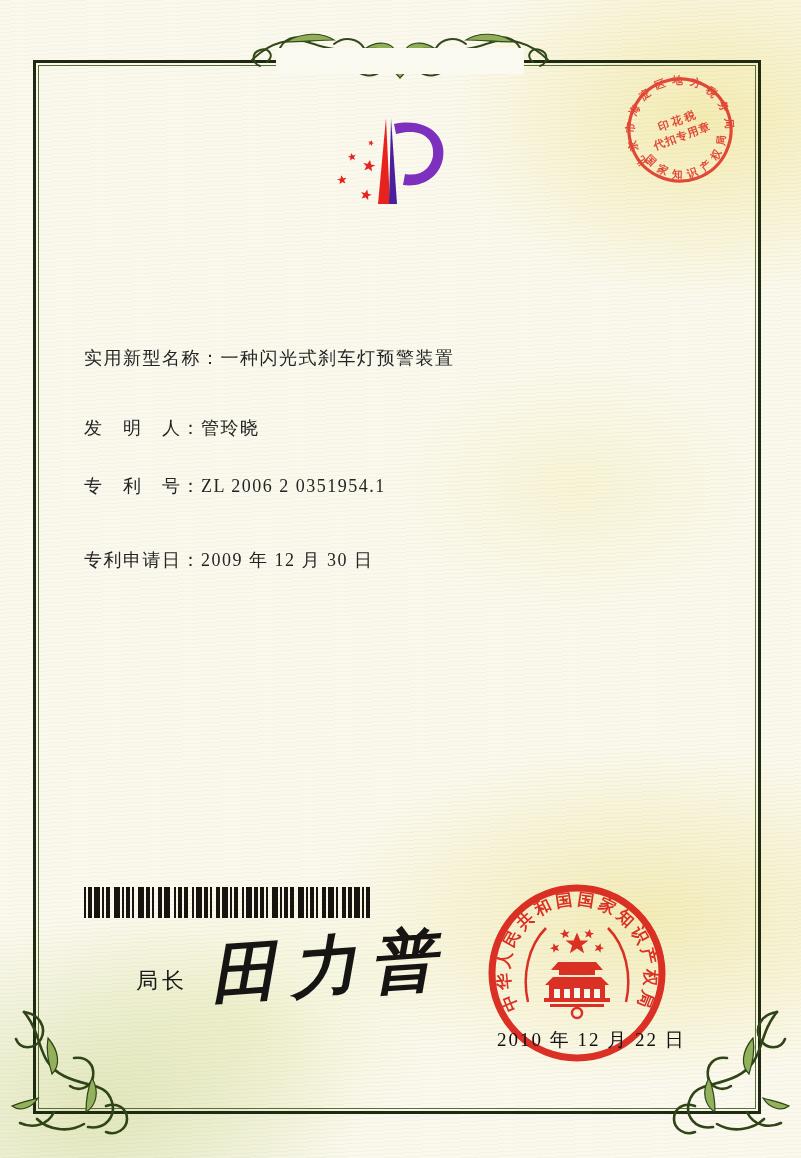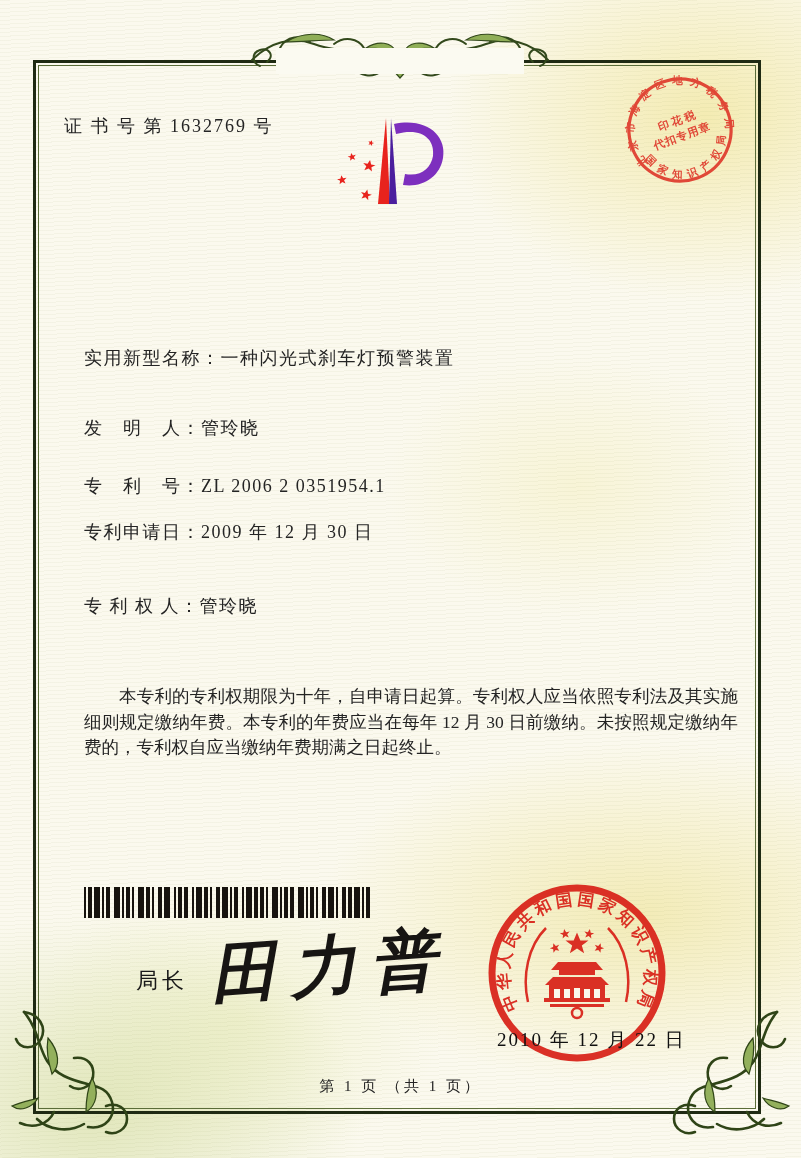--- a/index.html
+++ b/index.html
@@ -109,21 +109,20 @@
         <path d="M94,106 c6,13 21,17 34,11"></path>
       </g>
       <g fill="#93b05c" stroke="#2f4417" stroke-width="1.2">
         <path d="M100,32 C88,46 88,60 96,68 C100,54 102,44 100,32 Z"></path>
         <path d="M56,72 C48,86 52,100 62,106 C62,92 60,82 56,72 Z"></path>
         <path d="M110,92 C116,102 128,106 136,100 C126,96 116,94 110,92 Z"></path>
       </g>
     </svg>
   </div>
 
-  <div class="cert-no">证 书 号 第 1632769 号</div>
 
   <div class="logo">
     <svg viewBox="0 0 132 108" width="132" height="108">
       <defs>
         <path id="st" d="M0,-10 L2.9,-3.1 10,-3.1 4.2,1.2 6.2,8.1 0,4 -6.2,8.1 -4.2,1.2 -10,-3.1 -2.9,-3.1 Z"></path>
       </defs>
       <g fill="#e8231d">
         <use href="#st" transform="translate(38,33) scale(0.30) rotate(18)"></use>
         <use href="#st" transform="translate(19,47) scale(0.42) rotate(-12)"></use>
         <use href="#st" transform="translate(36,56) scale(0.62) rotate(10)"></use>
@@ -139,29 +138,25 @@
 
   <div class="field" style="top:346px">
     <span class="lab">实用新型名称：</span><span>一种闪光式刹车灯预警装置</span>
   </div>
   <div class="field" style="top:416px">
     <span class="lab">发　明　人：</span><span>管玲晓</span>
   </div>
   <div class="field" style="top:474px">
     <span class="lab">专　利　号：</span><span>ZL 2006 2 0351954.1</span>
   </div>
-  <div class="field" style="top:520px">
+  <div class="field" style="top:548px">
     <span class="lab">专利申请日：</span><span>2009 年 12 月 30 日</span>
   </div>
-  <div class="field" style="top:594px">
-    <span class="lab">专 利 权 人：</span><span>管玲晓</span>
-  </div>
 
   <div class="paras">
-    <p>本专利的专利权期限为十年，自申请日起算。专利权人应当依照专利法及其实施细则规定缴纳年费。本专利的年费应当在每年 12 月 30 日前缴纳。未按照规定缴纳年费的，专利权自应当缴纳年费期满之日起终止。</p>
   </div>
 
   <div class="barcode"><span style="display: inline-block; height: 31px; width: 2px; background: rgb(23, 19, 14);"></span><span style="display: inline-block; height: 31px; width: 2px;"></span><span style="display: inline-block; height: 31px; width: 4px; background: rgb(23, 19, 14);"></span><span style="display: inline-block; height: 31px; width: 2px;"></span><span style="display: inline-block; height: 31px; width: 6px; background: rgb(23, 19, 14);"></span><span style="display: inline-block; height: 31px; width: 2px;"></span><span style="display: inline-block; height: 31px; width: 2px; background: rgb(23, 19, 14);"></span><span style="display: inline-block; height: 31px; width: 2px;"></span><span style="display: inline-block; height: 31px; width: 4px; background: rgb(23, 19, 14);"></span><span style="display: inline-block; height: 31px; width: 4px;"></span><span style="display: inline-block; height: 31px; width: 6px; background: rgb(23, 19, 14);"></span><span style="display: inline-block; height: 31px; width: 2px;"></span><span style="display: inline-block; height: 31px; width: 2px; background: rgb(23, 19, 14);"></span><span style="display: inline-block; height: 31px; width: 2px;"></span><span style="display: inline-block; height: 31px; width: 4px; background: rgb(23, 19, 14);"></span><span style="display: inline-block; height: 31px; width: 2px;"></span><span style="display: inline-block; height: 31px; width: 2px; background: rgb(23, 19, 14);"></span><span style="display: inline-block; height: 31px; width: 4px;"></span><span style="display: inline-block; height: 31px; width: 6px; background: rgb(23, 19, 14);"></span><span style="display: inline-block; height: 31px; width: 2px;"></span><span style="display: inline-block; height: 31px; width: 4px; background: rgb(23, 19, 14);"></span><span style="display: inline-block; height: 31px; width: 2px;"></span><span style="display: inline-block; height: 31px; width: 2px; background: rgb(23, 19, 14);"></span><span style="display: inline-block; height: 31px; width: 4px;"></span><span style="display: inline-block; height: 31px; width: 4px; background: rgb(23, 19, 14);"></span><span style="display: inline-block; height: 31px; width: 2px;"></span><span style="display: inline-block; height: 31px; width: 6px; background: rgb(23, 19, 14);"></span><span style="display: inline-block; height: 31px; width: 4px;"></span><span style="display: inline-block; height: 31px; width: 2px; background: rgb(23, 19, 14);"></span><span style="display: inline-block; height: 31px; width: 2px;"></span><span style="display: inline-block; height: 31px; width: 4px; background: rgb(23, 19, 14);"></span><span style="display: inline-block; height: 31px; width: 2px;"></span><span style="display: inline-block; height: 31px; width: 4px; background: rgb(23, 19, 14);"></span><span style="display: inline-block; height: 31px; width: 4px;"></span><span style="display: inline-block; height: 31px; width: 2px; background: rgb(23, 19, 14);"></span><span style="display: inline-block; height: 31px; width: 2px;"></span><span style="display: inline-block; height: 31px; width: 6px; background: rgb(23, 19, 14);"></span><span style="display: inline-block; height: 31px; width: 2px;"></span><span style="display: inline-block; height: 31px; width: 4px; background: rgb(23, 19, 14);"></span><span style="display: inline-block; height: 31px; width: 2px;"></span><span style="display: inline-block; height: 31px; width: 2px; background: rgb(23, 19, 14);"></span><span style="display: inline-block; height: 31px; width: 4px;"></span><span style="display: inline-block; height: 31px; width: 4px; background: rgb(23, 19, 14);"></span><span style="display: inline-block; height: 31px; width: 2px;"></span><span style="display: inline-block; height: 31px; width: 6px; background: rgb(23, 19, 14);"></span><span style="display: inline-block; height: 31px; width: 2px;"></span><span style="display: inline-block; height: 31px; width: 2px; background: rgb(23, 19, 14);"></span><span style="display: inline-block; height: 31px; width: 2px;"></span><span style="display: inline-block; height: 31px; width: 4px; background: rgb(23, 19, 14);"></span><span style="display: inline-block; height: 31px; width: 4px;"></span><span style="display: inline-block; height: 31px; width: 2px; background: rgb(23, 19, 14);"></span><span style="display: inline-block; height: 31px; width: 2px;"></span><span style="display: inline-block; height: 31px; width: 6px; background: rgb(23, 19, 14);"></span><span style="display: inline-block; height: 31px; width: 2px;"></span><span style="display: inline-block; height: 31px; width: 4px; background: rgb(23, 19, 14);"></span><span style="display: inline-block; height: 31px; width: 2px;"></span><span style="display: inline-block; height: 31px; width: 4px; background: rgb(23, 19, 14);"></span><span style="display: inline-block; height: 31px; width: 2px;"></span><span style="display: inline-block; height: 31px; width: 2px; background: rgb(23, 19, 14);"></span><span style="display: inline-block; height: 31px; width: 4px;"></span><span style="display: inline-block; height: 31px; width: 6px; background: rgb(23, 19, 14);"></span><span style="display: inline-block; height: 31px; width: 2px;"></span><span style="display: inline-block; height: 31px; width: 2px; background: rgb(23, 19, 14);"></span><span style="display: inline-block; height: 31px; width: 2px;"></span><span style="display: inline-block; height: 31px; width: 4px; background: rgb(23, 19, 14);"></span><span style="display: inline-block; height: 31px; width: 2px;"></span><span style="display: inline-block; height: 31px; width: 4px; background: rgb(23, 19, 14);"></span><span style="display: inline-block; height: 31px; width: 4px;"></span><span style="display: inline-block; height: 31px; width: 6px; background: rgb(23, 19, 14);"></span><span style="display: inline-block; height: 31px; width: 2px;"></span><span style="display: inline-block; height: 31px; width: 2px; background: rgb(23, 19, 14);"></span><span style="display: inline-block; height: 31px; width: 2px;"></span><span style="display: inline-block; height: 31px; width: 4px; background: rgb(23, 19, 14);"></span><span style="display: inline-block; height: 31px; width: 2px;"></span><span style="display: inline-block; height: 31px; width: 2px; background: rgb(23, 19, 14);"></span><span style="display: inline-block; height: 31px; width: 4px;"></span><span style="display: inline-block; height: 31px; width: 4px; background: rgb(23, 19, 14);"></span><span style="display: inline-block; height: 31px; width: 2px;"></span><span style="display: inline-block; height: 31px; width: 6px; background: rgb(23, 19, 14);"></span><span style="display: inline-block; height: 31px; width: 2px;"></span><span style="display: inline-block; height: 31px; width: 2px; background: rgb(23, 19, 14);"></span><span style="display: inline-block; height: 31px; width: 4px;"></span><span style="display: inline-block; height: 31px; width: 4px; background: rgb(23, 19, 14);"></span><span style="display: inline-block; height: 31px; width: 2px;"></span><span style="display: inline-block; height: 31px; width: 4px; background: rgb(23, 19, 14);"></span><span style="display: inline-block; height: 31px; width: 2px;"></span><span style="display: inline-block; height: 31px; width: 6px; background: rgb(23, 19, 14);"></span><span style="display: inline-block; height: 31px; width: 2px;"></span><span style="display: inline-block; height: 31px; width: 2px; background: rgb(23, 19, 14);"></span><span style="display: inline-block; height: 31px; width: 2px;"></span><span style="display: inline-block; height: 31px; width: 4px; background: rgb(23, 19, 14);"></span><span style="display: inline-block; height: 31px; width: 2px;"></span></div>
 
   <div class="signer">局长</div>
   <div class="signature">田力普</div>
 
   <div class="main-seal">
     <svg viewBox="0 0 178 178" width="178" height="178">
       <circle cx="89" cy="89" r="85" fill="none" stroke="#d9261c" stroke-width="7"></circle>
@@ -210,15 +205,14 @@
         <textPath href="#taxTop" startOffset="50%" text-anchor="middle">北京市海淀区地方税务局</textPath>
       </text>
       <text fill="#df3a2c" style="font-size:10.5px;font-weight:bold;letter-spacing:6px;font-family:'Liberation Serif',serif">
         <textPath href="#taxBot" startOffset="50%" text-anchor="middle">国家知识产权局</textPath>
       </text>
       <text x="56" y="50" text-anchor="middle" fill="#df3a2c" style="font-size:11px;font-weight:bold;font-family:'Liberation Serif',serif">印 花 税</text>
       <text x="56" y="66" text-anchor="middle" fill="#df3a2c" style="font-size:11px;font-weight:bold;letter-spacing:1px;font-family:'Liberation Serif',serif">代扣专用章</text>
     </svg>
   </div>
 
-  <div class="footer">第 1 页 （共 1 页）</div>
 
 </div>
 
 </body></html>

